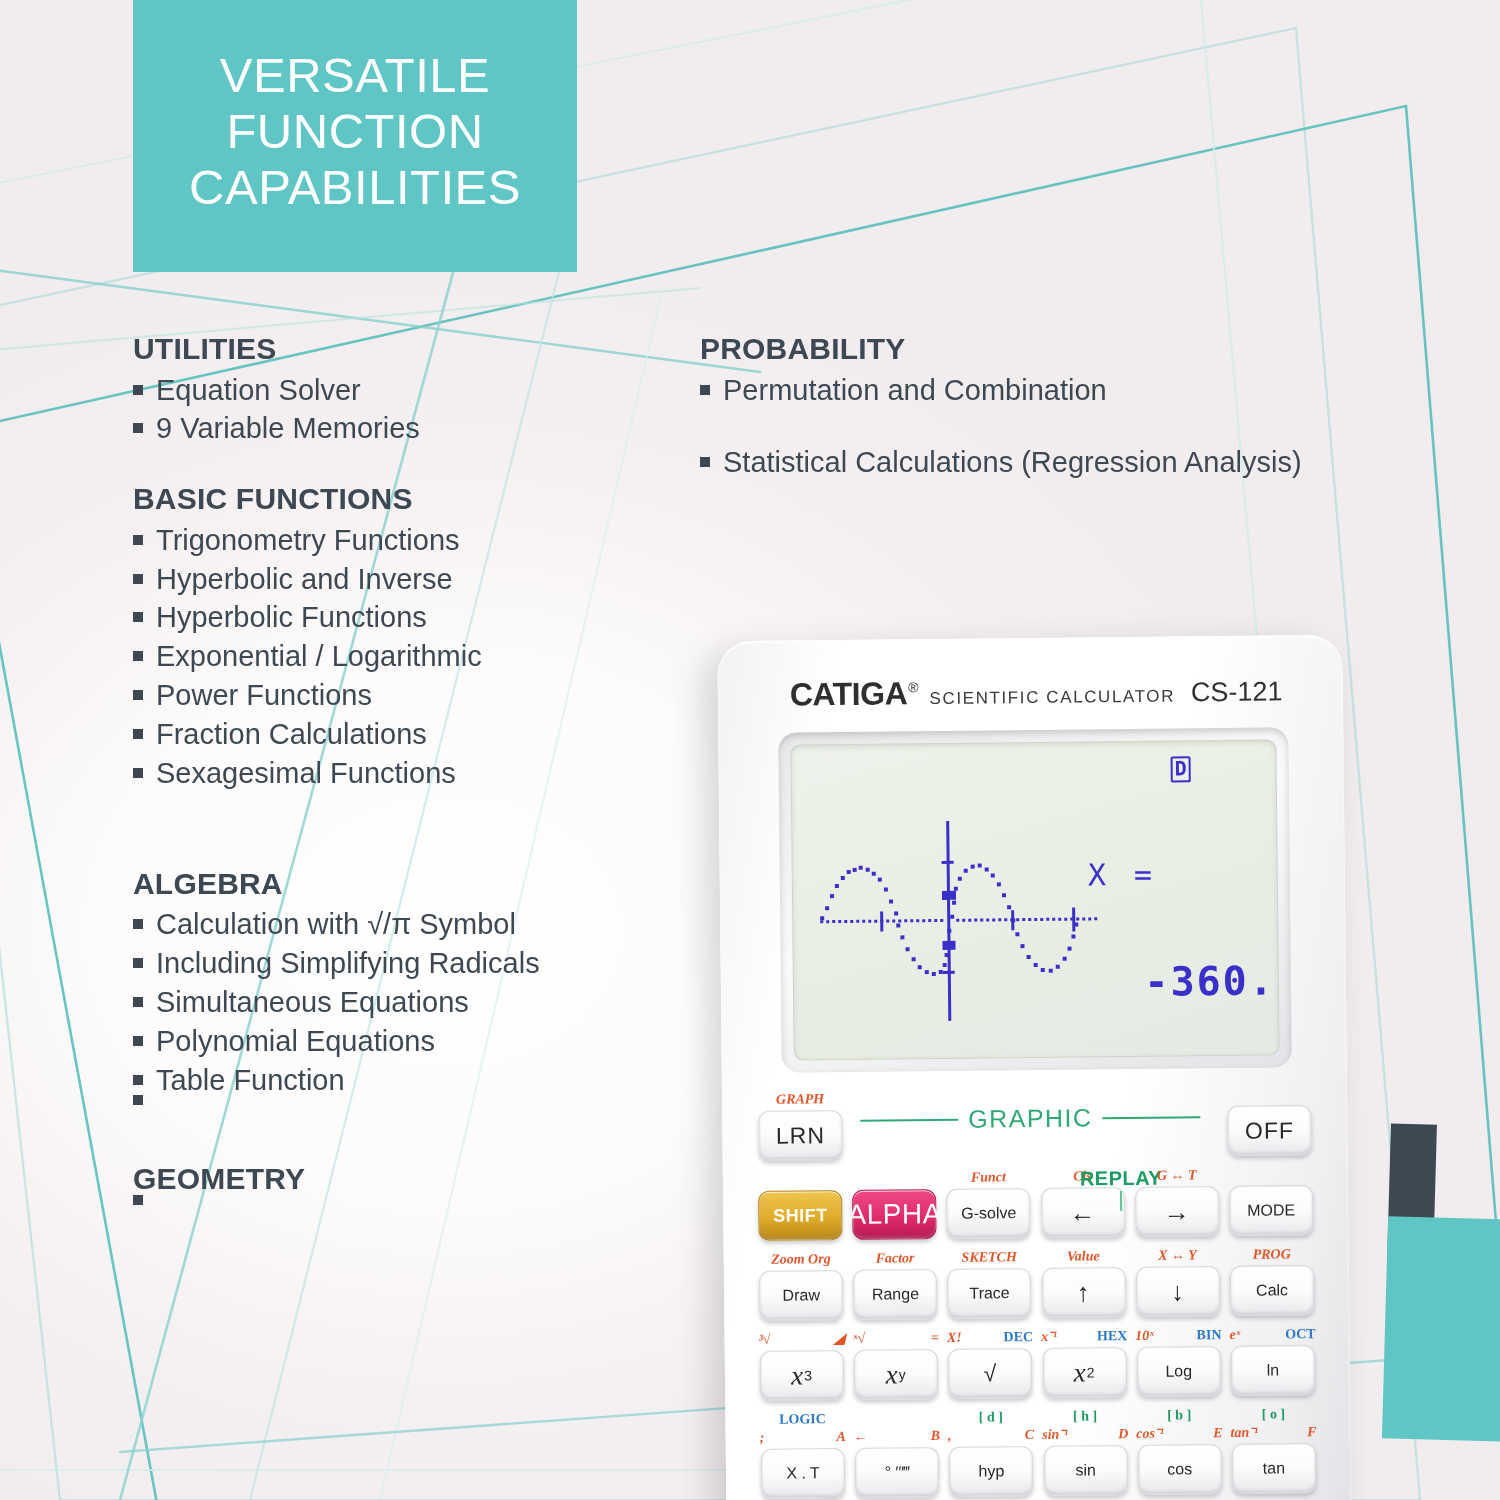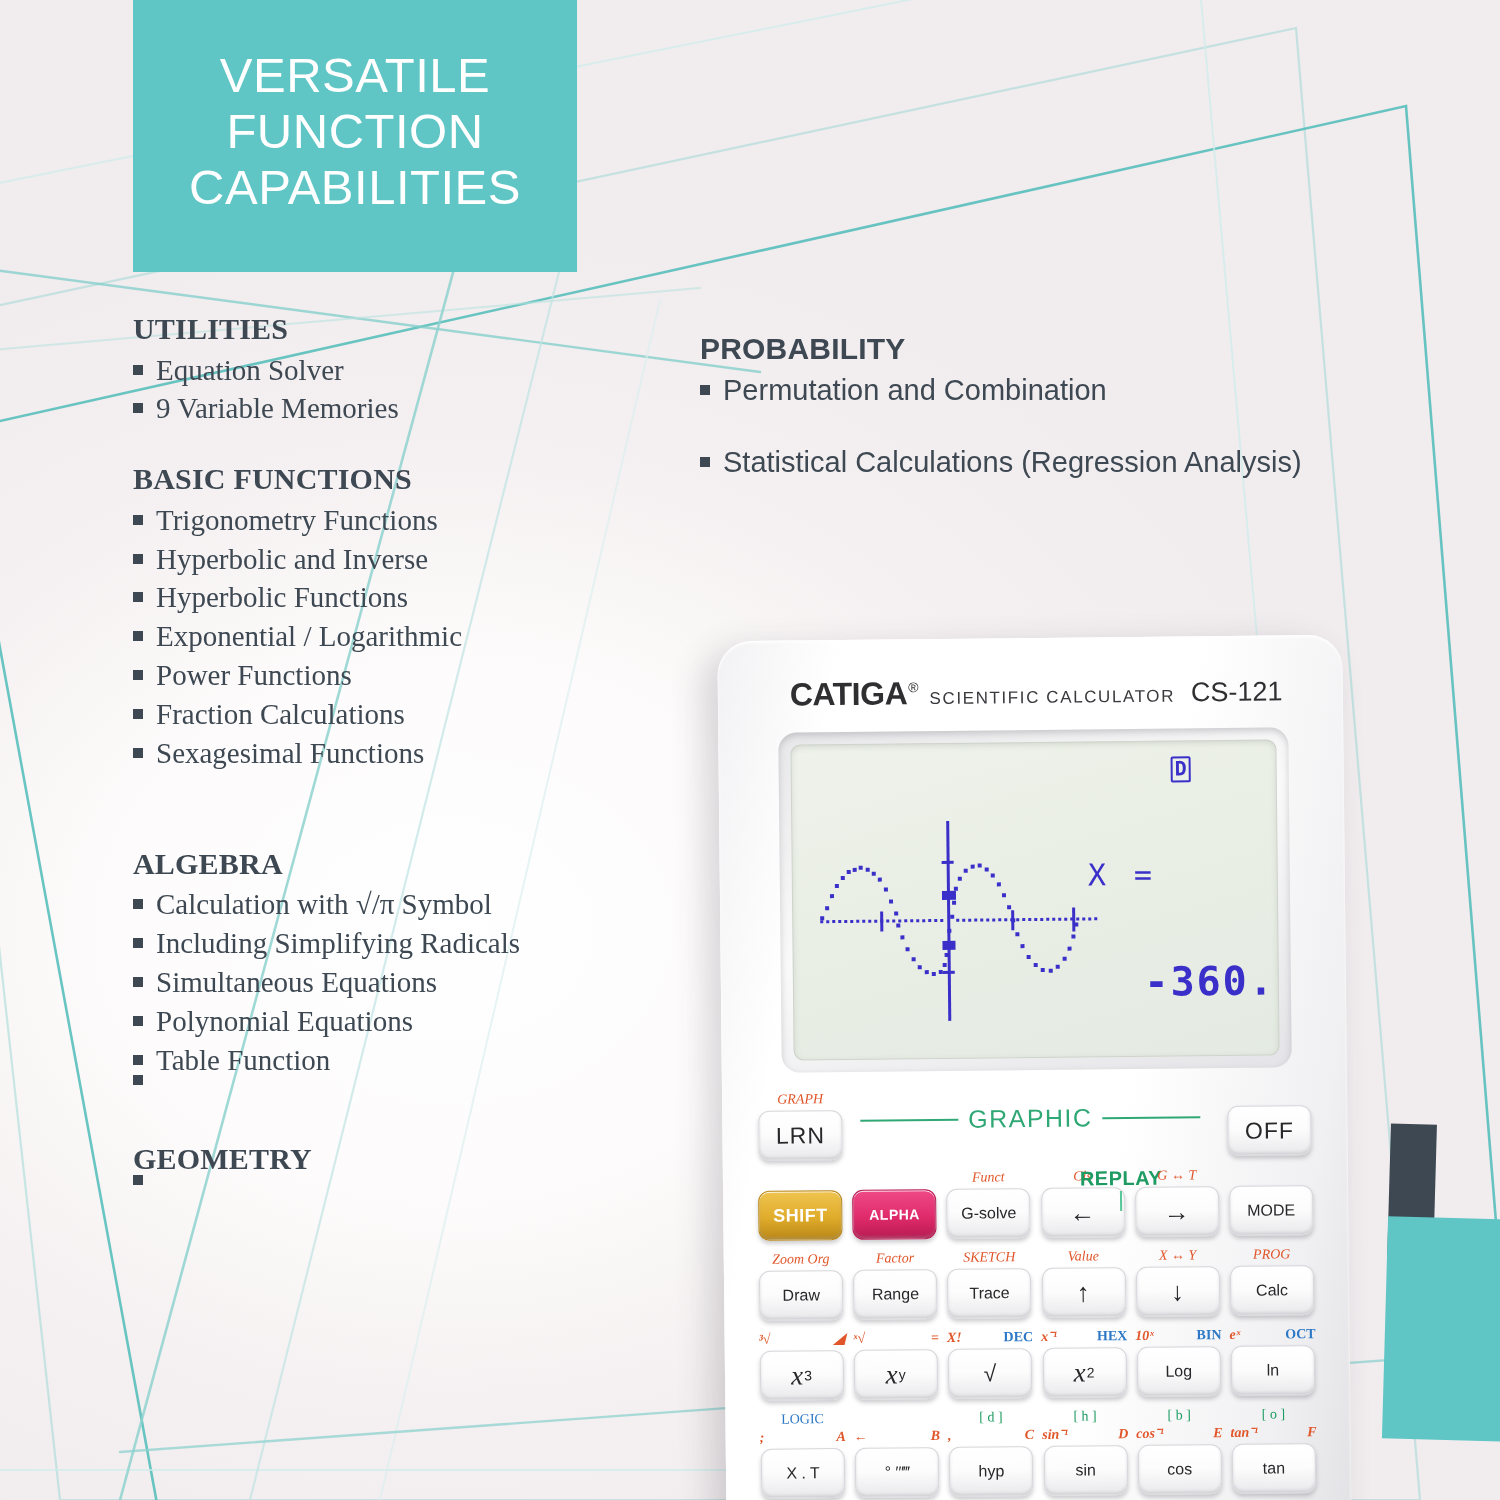--- a/index.html
+++ b/index.html
@@ -42,21 +42,21 @@
     font-size:49px;
     line-height:1.14;
     font-weight:400;
     letter-spacing:.5px;
     text-align:center;
     white-space:pre-line;
   }
 
   
   .col { position:absolute; }
-  .col-left  { left:133px; top:312px; width:560px;font-family:Liberation Serif, serif; }
+  .col-left  { left:133px; top:332px; width:560px; }
   .col-right { left:700px; top:332px; width:770px; }
 
   .section { margin-bottom:0; }
   .section-title {
     color:#3D4852;
     font-weight:bold;
     font-size:30px;
     letter-spacing:.2px;
     line-height:1.15;
     margin-bottom:4px;
@@ -201,21 +201,21 @@
     margin:0 4px;
   }
 
   .klabel-top {
     font-size:14px;
     line-height:1;
     height:18px;
     white-space:nowrap;
     font-family:"Liberation Serif", serif;
     font-style:italic;
-    font-weight:normal;
+    font-weight:bold;
   }
   .klabel-top.orange { color:#E0562A; }
   .klabel-top.blue   { color:#2E79C6; font-style:normal; }
   .klabel-top.green  { color:#1E9B62; font-style:normal; }
   .klabel-pair {
     display:flex; justify-content:space-between;
     width:100%;
     height:18px;
     font-size:14px; line-height:1;
     white-space:nowrap;
@@ -243,21 +243,21 @@
     border:1px solid #d7d7dc;
   }
   .key.small-txt { font-size:16px; letter-spacing:0; }
   .key.shift {
     background:linear-gradient(180deg,#efc44f 0%,#E0AC2B 55%,#b98717 100%);
     color:#ffffff; font-size:18px; font-weight:bold; letter-spacing:.5px;
     border-color:#b98717;
   }
   .key.alpha {
     background:linear-gradient(180deg,#ef4a86 0%,#E02B6B 55%,#b81a52 100%);
-    color:#ffffff; font-size:14px; font-weight:bold; letter-spacing:.5px;
+    color:#ffffff; font-size:28px; font-weight:normal; letter-spacing:.5px;
     border-color:#b81a52;
     text-align:center;
   }
   .key .sup { font-size:14px; vertical-align:super; }
   .key .ital { font-style:italic; font-family:"Liberation Serif", serif; font-size:27px; }
   .key .arrow { font-size:26px; }
 
   .graphic-strip {
     position:absolute;
     left:138px; top:14px;

